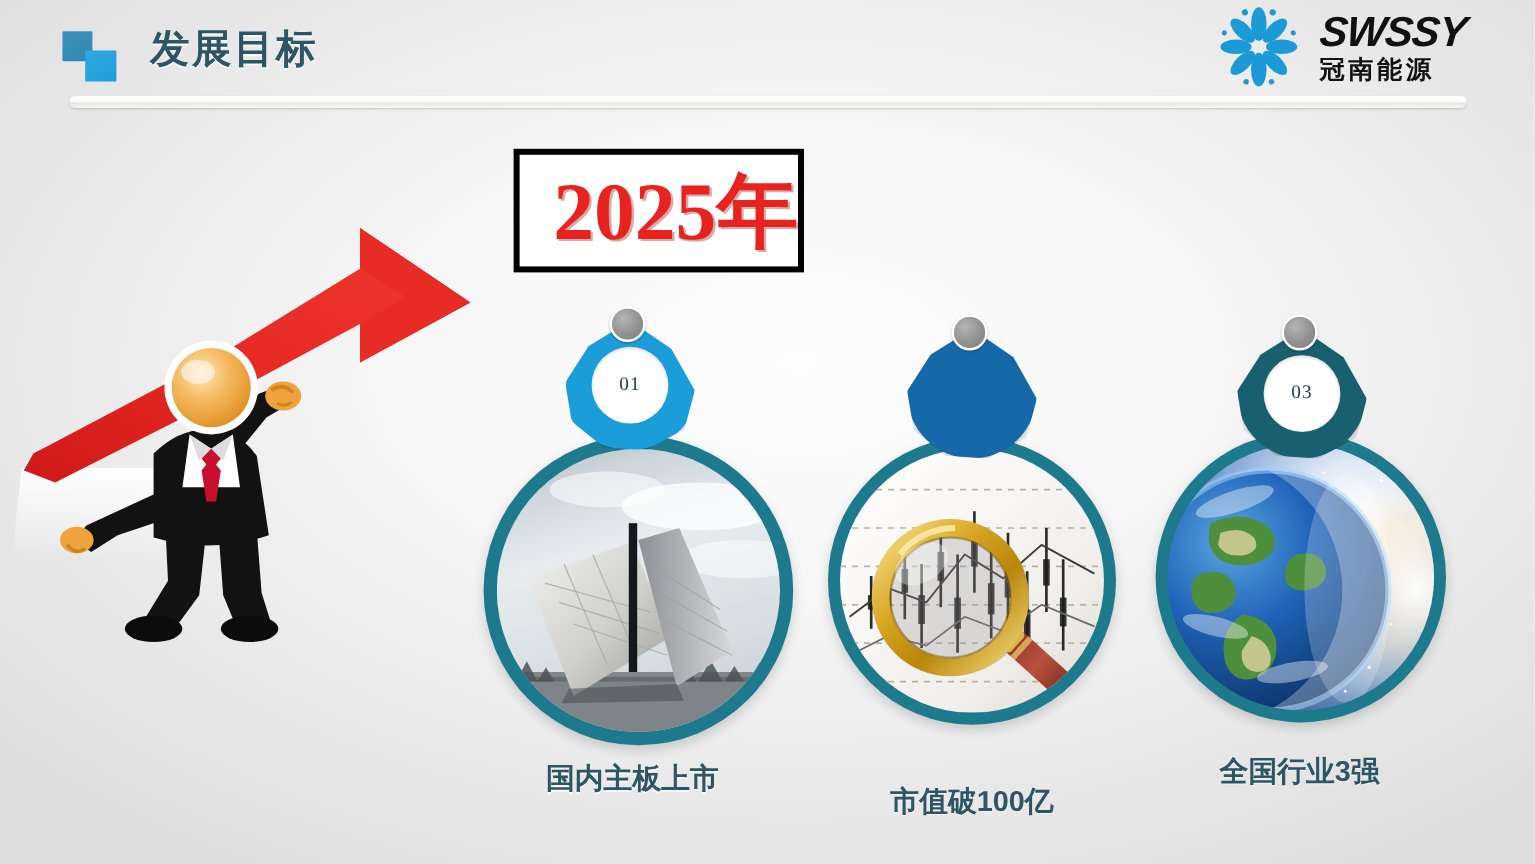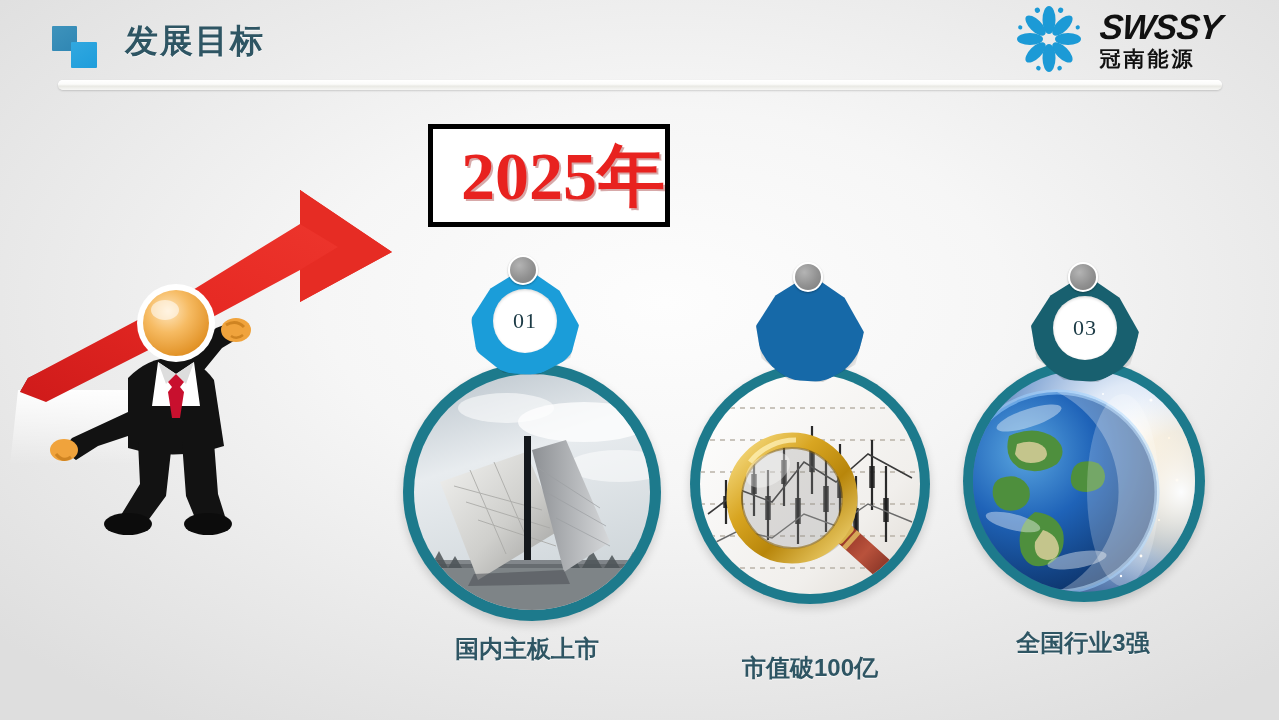--- a/index.html
+++ b/index.html
@@ -158,21 +158,21 @@
   .pin-num {
     position: absolute;
     left: 22px; top: 34px;
     width: 64px; height: 64px;
     border-radius: 50%;
     background: #ffffff;
     display: flex;
     align-items: center;
     justify-content: center;
     font-family: "Liberation Serif", "DejaVu Serif", serif;
-    font-size: 22px;
+    font-size: 16px;
     color: #1b3a45;
     letter-spacing: 1px;
     box-shadow: 0 1px 3px rgba(0,0,0,0.18) inset;
     text-align: right;
   }
   .pin-head {
     position: absolute;
     left: 37px; top: 0px;
     width: 30px; height: 30px;
     border-radius: 50%;

